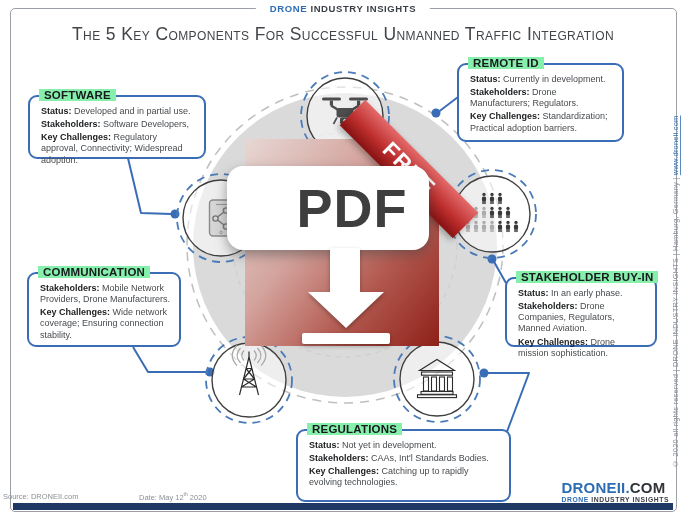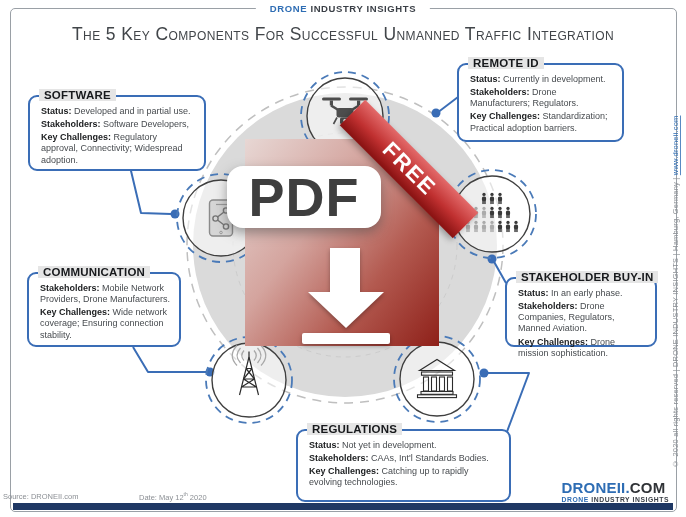--- a/index.html
+++ b/index.html
@@ -20,49 +20,49 @@
   .blue { color:#2e6db4; }
   .main-title { position:absolute; top:24px; left:0; right:0; text-align:center;
                 font-variant:small-caps; font-size:17.5px; color:#414549;
                 letter-spacing:.4px; z-index:6; }
 
   .scene { position:absolute; inset:0; z-index:2; }
 
   
   .callout { position:absolute; border:2px solid #3a6db6; border-radius:9px;
              background:#fff; box-sizing:border-box; z-index:3; }
-  .legend { position:absolute; top:-8px; left:9px; background:#e5e5e5; padding:0 5px;
+  .legend { position:absolute; top:-8px; left:9px; background:#86efac; padding:0 5px;
             font-size:11.5px; font-weight:bold; color:#17191c; letter-spacing:.2px;
             white-space:nowrap; }
   .fields { padding:9px 8px 0 11px; }
   .field { font-size:9px; line-height:1.24; color:#474b4f; margin-bottom:2px; }
   .field b { color:#1c1e20; }
 
-  #box-software      { left:28px;  top:95px;  width:178px; height:76px; }
+  #box-software      { left:28px;  top:95px;  width:178px; height:64px; }
   #box-remote        { left:457px; top:63px;  width:167px; height:79px; }
   #box-communication { left:27px;  top:272px; width:154px; height:75px; }
   #box-stakeholder   { left:505px; top:277px; width:152px; height:70px; }
   #box-regulations   { left:296px; top:429px; width:215px; height:73px; }
 
   
   .pdf-doc { position:absolute; left:245px; top:139px; width:194px; height:207px;
              background:linear-gradient(128deg,#e7d7d4 0%,#d4a49e 38%,#b35a50 68%,#8e2019 100%);
              clip-path:polygon(0 0,136px 0,194px 58px,194px 100%,0 100%);
              filter:drop-shadow(0 7px 10px rgba(70,70,70,.5)); z-index:4; }
   .pdf-ribbon { position:absolute; left:329px; top:151px; width:160px; height:36px;
                 transform:rotate(45deg); z-index:4;
                 background:linear-gradient(180deg,#e36a6a 0%,#c03030 55%,#871111 100%);
                 display:flex; align-items:center; justify-content:center;
                 color:#fff; font-weight:bold; font-size:22px; letter-spacing:1.5px;
                 box-shadow:0 3px 6px rgba(0,0,0,.3); }
-  .pdf-label { position:absolute; left:227px; top:166px; width:154px; height:62px;
+  .pdf-label { position:absolute; left:227px; top:166px; width:154px; height:84px;
                background:#fff; border-radius:16px; z-index:5;
                box-shadow:0 5px 12px rgba(70,70,70,.5);
                display:flex; align-items:center; justify-content:center;
-               font-weight:bold; font-size:54px; color:#3e3e3e; letter-spacing:1px; }
+               font-weight:bold; font-size:54px; color:#3e3e3e; letter-spacing:1px;padding-left:48px; }
   .pdf-arrow { position:absolute; left:296px; top:242px; z-index:5;
                filter:drop-shadow(0 2px 2px rgba(0,0,0,.3)); }
 
   
   .footer-src  { position:absolute; left:3px;  bottom:16px; font-size:7.5px;
                  color:#8b8f94; z-index:6;text-align:right; }
   .footer-date { position:absolute; left:139px; bottom:16px; font-size:7.5px;
                  color:#8b8f94; z-index:6; }
   .footer-date sup { font-size:5px; }
   .side-text { position:absolute; right:6px; top:48px; height:420px;

